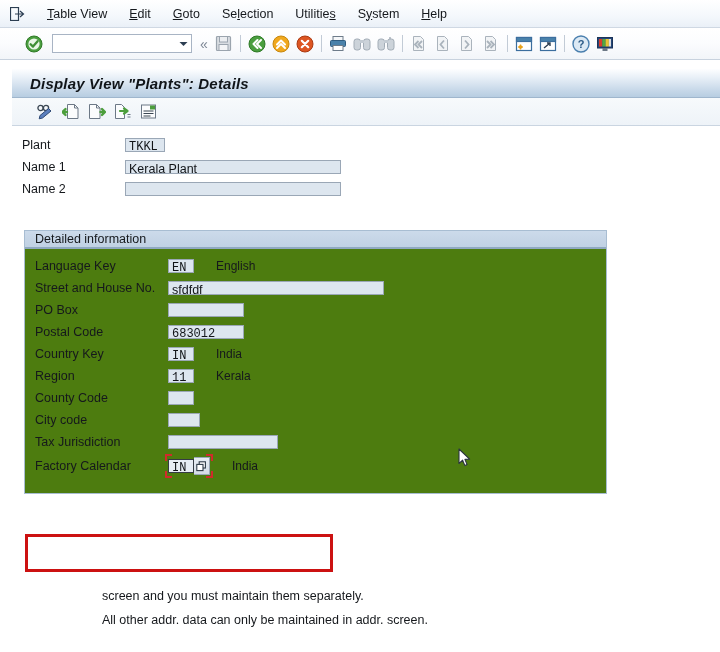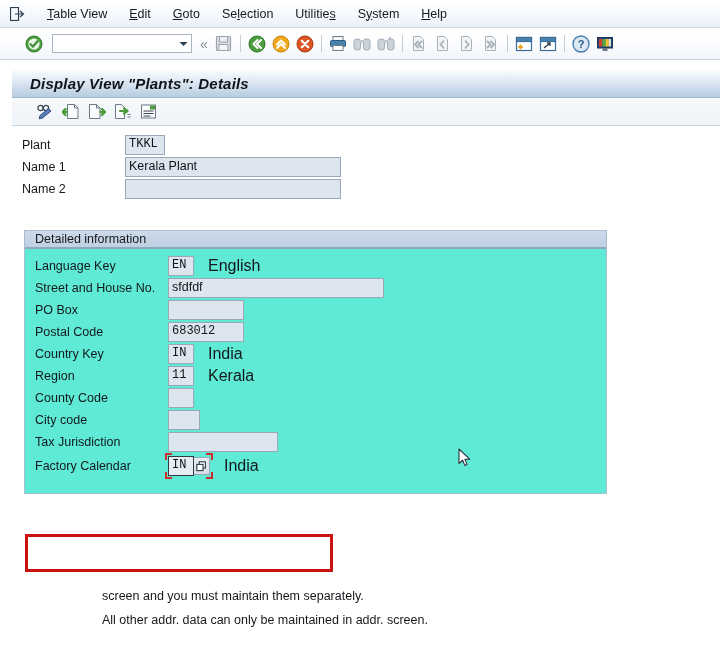--- a/index.html
+++ b/index.html
@@ -152,55 +152,55 @@
   .lbl {
     font-size: 12.5px;
     color: #15181c;
     padding-left: 10px;
     box-sizing: border-box;
     flex: none;
     white-space: nowrap;
   }
   .fld {
     box-sizing: border-box;
-    height: 20px;
+    height: 14px;
     border: 1px solid #9aa7b6;
     background: #dde6ef;
     font-family: "Liberation Mono", monospace;
     font-size: 12px;
     color: #111418;
     line-height: 16px;
     padding: 0 3px;
     white-space: nowrap;
     overflow: hidden;
     flex: none;
   }
   .fld.sans {
     font-family: Liberation Sans, sans-serif;
     font-size: 12.5px;
   }
   .sidetext {
-    font-size: 16px;
+    font-size: 12px;
     color: #15181c;
-    margin-left: 14px;
+    margin-left: 22px;
     white-space: nowrap;
   }
 
   
   .toprow { height: 22px; }
   .toprow .lbl { width: 113px; }
 
   
   .group {
     position: absolute;
     left: 12px;
     top: 162px;
     width: 583px;
     border: 1px solid #a8bdd2;
-    background: #5eead4;
+    background: #4d7c0f;
     box-sizing: border-box;
   }
   .group-head {
     height: 18px;
     background: linear-gradient(to bottom, #ccdaea 0%, #c0d1e3 100%);
     border-bottom: 2px solid #8fa8c0;
     font-size: 12.5px;
     color: #15181c;
     padding-left: 10px;
     line-height: 17px;

